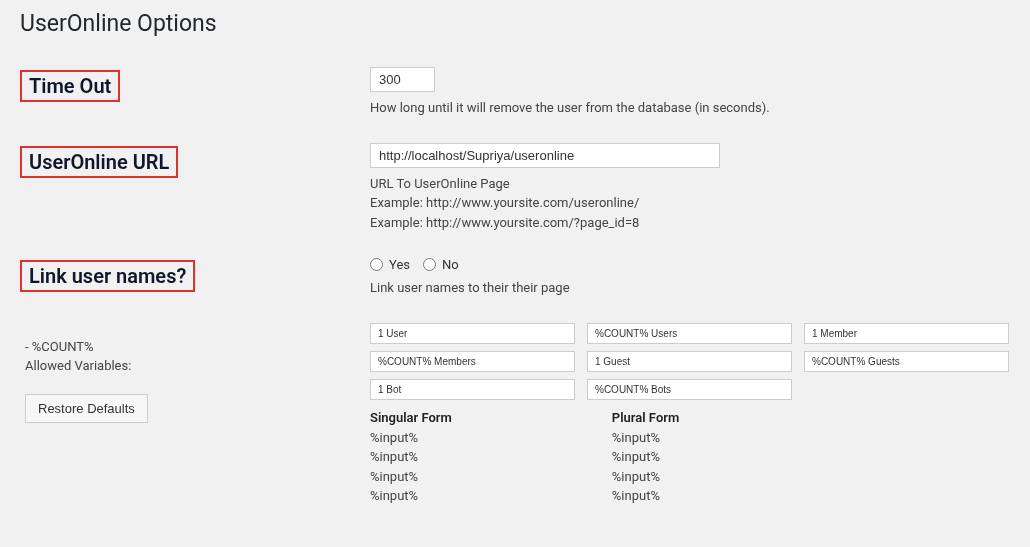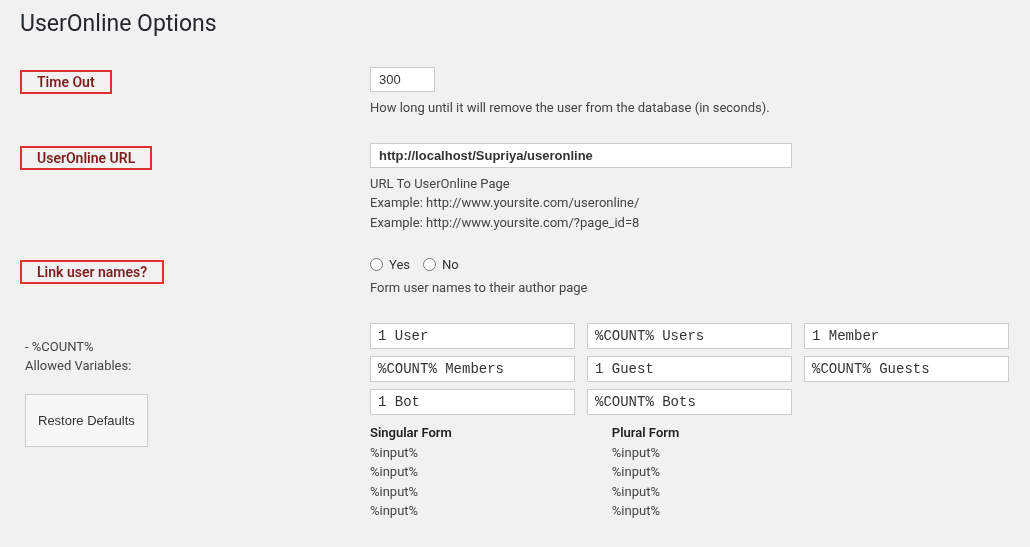--- a/index.html
+++ b/index.html
@@ -17,64 +17,64 @@
       color: #23282d;
       margin-bottom: 30px;
     }
     .form-table { width: 100%; }
     .form-row { display: flex; margin-bottom: 25px; align-items: flex-start; }
     .label-col { width: 350px; flex-shrink: 0; padding-top: 3px; }
     .value-col { flex: 1; }
     .highlight-label {
       display: inline-block;
       border: 2px solid #e03030;
-      padding: 2px 15px;
-      font-size: 14px;
+      padding: 2px 7px;
+      font-size: 20px;
       font-weight: 600;
-      color: #7f1d1d;
+      color: #0f172a;
     }
     .desc {
       color: #444;
       font-size: 13px;
       margin-top: 6px;
       line-height: 1.5;
     }
     input[type="text"] {
       border: 1px solid #ccc;
       padding: 4px 8px;
       font-size: 13px;
       background: #fff;
       color: #333;
     }
     .input-short { width: 65px; }
-    .input-long { width: 422px; font-weight: bold; }
+    .input-long { width: 350px; }
     .radio-row { display: flex; align-items: center; gap: 3px; }
     .radio-row input[type="radio"] { margin-right: 3px; }
     .radio-label { margin-right: 10px; }
     .naming-section { display: flex; }
     .naming-left { width: 350px; flex-shrink: 0; padding-left: 5px; }
     .naming-right { flex: 1; }
     .allowed-vars { font-size: 13px; color: #444; margin-top: 14px; line-height: 1.5; }
     .restore-btn {
       display: inline-block;
       margin-top: 18px;
-      padding: 18px 12px;
+      padding: 6px 12px;
       border: 1px solid #ccc;
       background: #f7f7f7;
       font-size: 13px;
       color: #333;
       cursor: pointer;
     }
     .naming-grid {
       display: grid;
       grid-template-columns: 205px 205px 205px;
       gap: 7px 12px;
       margin-bottom: 10px;
     }
-    .naming-grid input { width: 100%; padding: 4px 7px; border: 1px solid #ccc; font-size: 14px; font-family: Liberation Mono, monospace; }
+    .naming-grid input { width: 100%; padding: 4px 7px; border: 1px solid #ccc; font-size: 10px; }
     .forms-row { display: flex; gap: 160px; }
     .forms-col { }
     .forms-heading { font-weight: 600; font-size: 13px; color: #222; margin-bottom: 3px; }
     .forms-list { font-size: 13px; color: #444; line-height: 1.5; }
   </style>
 </head>
 <body>
 
 <h1>UserOnline Options</h1>
 
@@ -108,21 +108,21 @@
     <div class="label-col">
       <span class="highlight-label">Link user names?</span>
     </div>
     <div class="value-col">
       <div class="radio-row">
         <input type="radio" name="linknames" style="">
         <span class="radio-label">Yes</span>
         <input type="radio" name="linknames" style="">
         <span class="radio-label">No</span>
       </div>
-      <div class="desc">Form user names to their author page</div>
+      <div class="desc">Link user names to their their page</div>
     </div>
   </div>
 
   <div class="naming-section">
     <div class="naming-left">
       <div class="allowed-vars">
         <div>- %COUNT%</div>
         <div>Allowed Variables:</div>
       </div>
       <button class="restore-btn">Restore Defaults</button>

